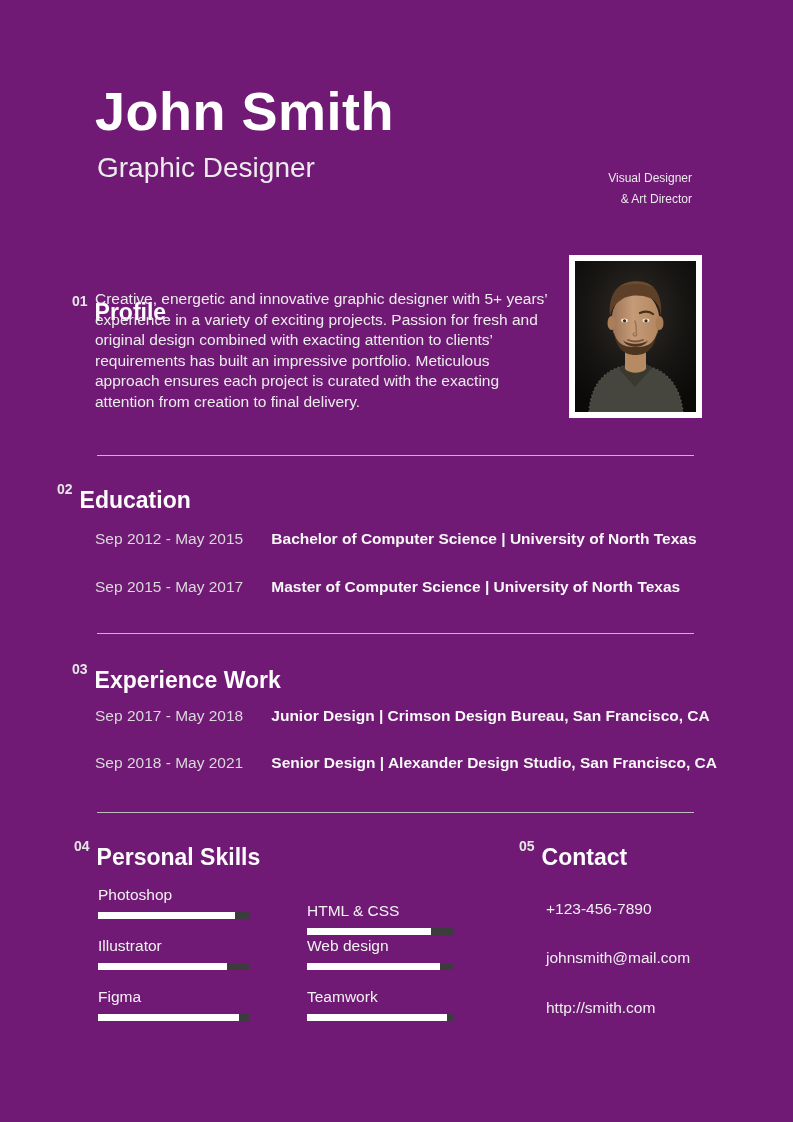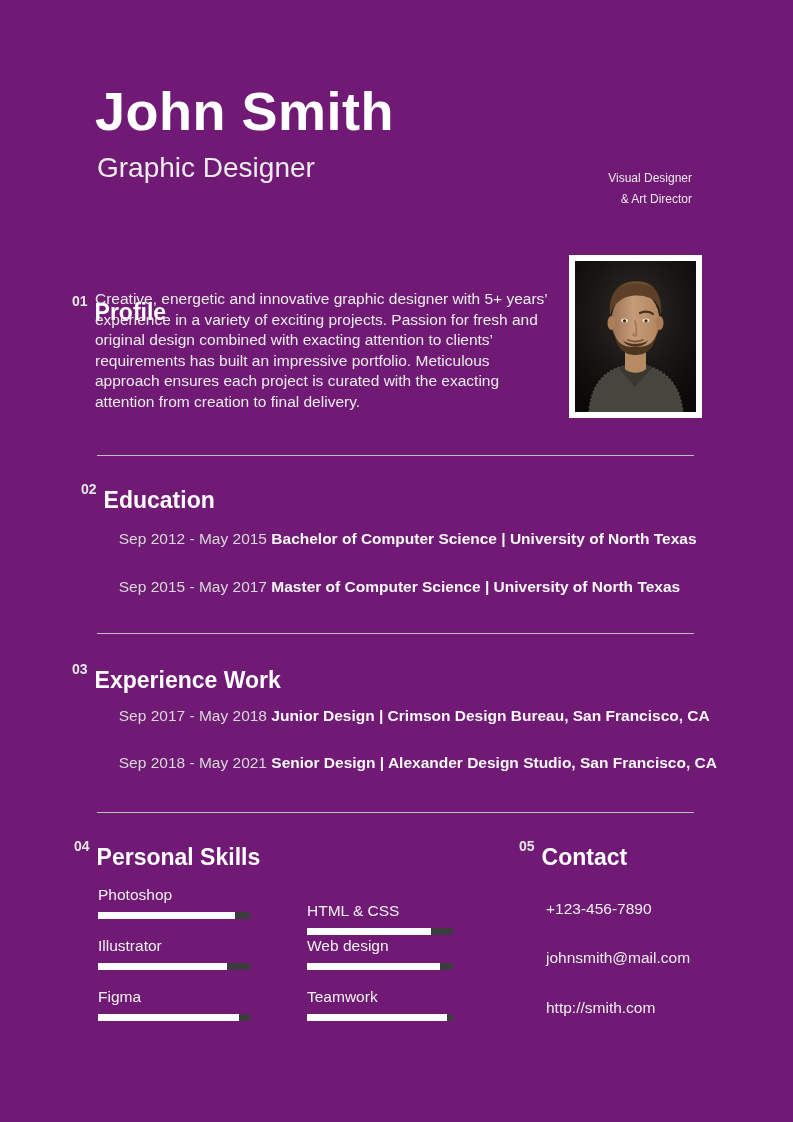--- a/index.html
+++ b/index.html
@@ -79,21 +79,20 @@
   .row {
     left: 95px;
     font-size: 15.5px;
     white-space: nowrap;
   }
   .row .dates {
     display: inline-block;
     width: 172px;
     color: #d9d9d9;
     font-weight: normal;
-    text-align: right;
   }
   .row .desc {
     font-weight: bold;
     color: #f7f7f7;
     margin-top: 36px;
   }
 
   
   .skill {
     width: 152px;
@@ -179,21 +178,21 @@
 
       <path d="M38,66 C40,86 48,94 60.5,94 C73,94 81,86 83,66 C81,82 74,86 60.5,86 C47,86 40,82 38,66 Z" fill="#4b3520"></path>
       <path d="M48,79 C52,84 69,84 73,79 C70,88 51,88 48,79 Z" fill="#4b3520"></path>
 
       <path d="M53,79 q7.5,3 15,0" stroke="#7e5138" stroke-width="1.8" fill="none" stroke-linecap="round"></path>
     </svg>
   </div>
 
   <div class="abs divider" style="top:455px;"></div>
 
-  <div class="abs section-head" style="left:81px; top:481px;text-align:right;">
+  <div class="abs section-head" style="left:57px; top:481px;text-align:right;">
     <span class="section-num">02</span><span class="section-title">Education</span>
   </div>
   <div class="abs row" style="top:530px;">
     <span class="dates">Sep 2012 - May 2015</span>
     <span class="desc">Bachelor of Computer Science | University of North Texas</span>
   </div>
   <div class="abs row" style="top:578px;">
     <span class="dates">Sep 2015 - May 2017</span>
     <span class="desc">Master of Computer Science | University of North Texas</span>
   </div>

